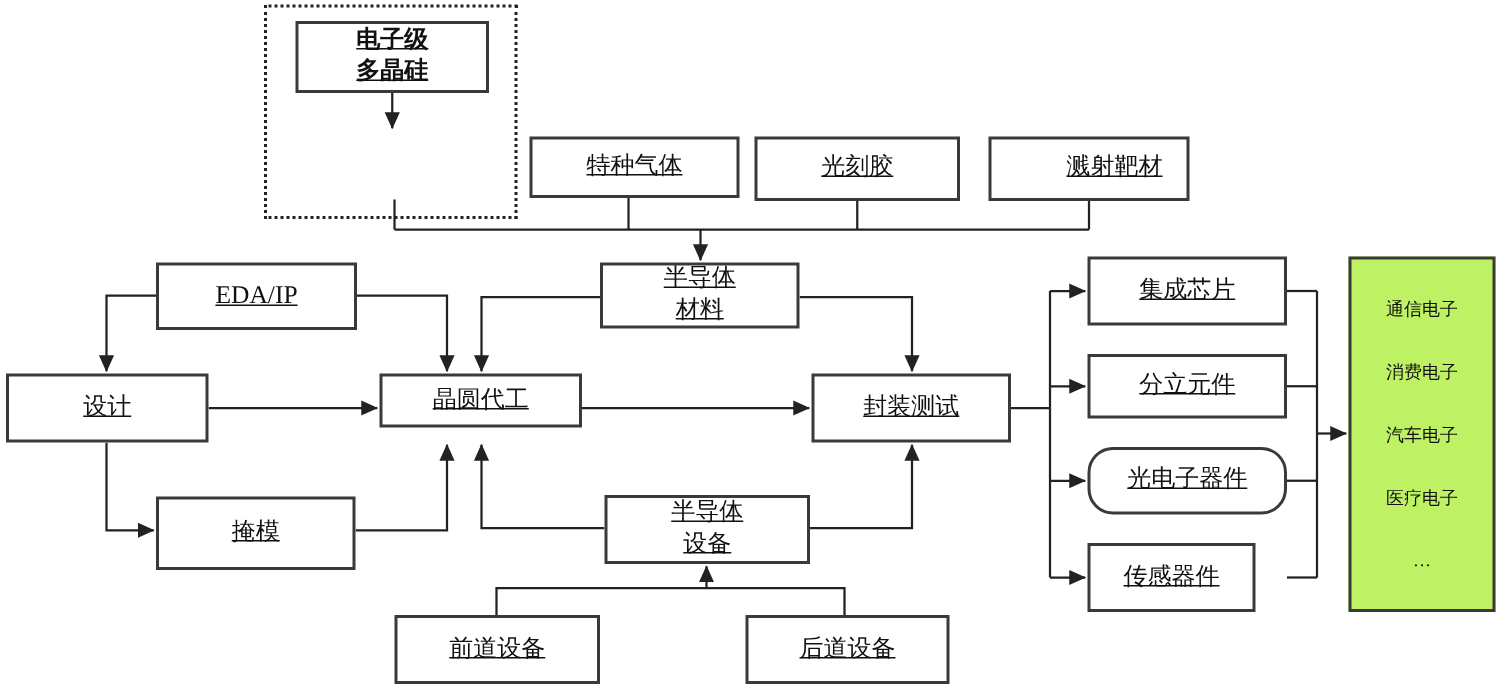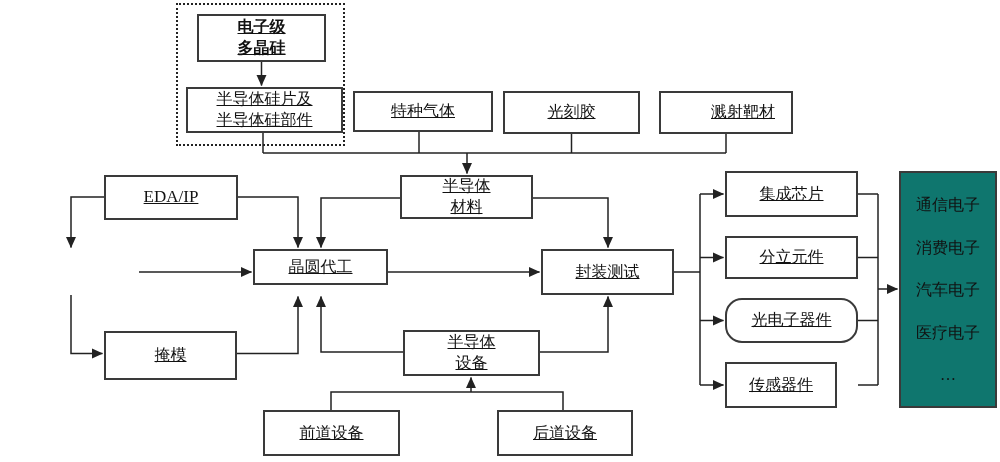--- a/index.html
+++ b/index.html
@@ -14,23 +14,23 @@
     position:absolute;box-sizing:border-box;border:2px solid #3a3a3a;background:#fff;
     display:flex;align-items:center;justify-content:center;text-align:center;
     font-size:16px;line-height:1.3;white-space:pre-line;
   }
   .node .lbl{white-space:pre-line;text-decoration:underline;}
   .bold{font-weight:bold;}
   .dotted-group{
     position:absolute;box-sizing:border-box;border:2.5px dotted #222;background:transparent;
   }
   .apps{
-    position:absolute;box-sizing:border-box;border:2px solid #3a3a3a;background:#0f766e;
+    position:absolute;box-sizing:border-box;border:2px solid #3a3a3a;background:#bef264;
     display:flex;flex-direction:column;justify-content:space-evenly;align-items:center;
-    font-size:16px;text-align:center;
+    font-size:12px;text-align:center;
   }
 </style>
 </head>
 <body>
 
 <div class="canvas">
 
   <svg class="wires" viewBox="0 0 1000 462" xmlns="http://www.w3.org/2000/svg">
     <defs>
       <marker id="arr" viewBox="0 0 10 10" refX="9.5" refY="5" markerWidth="7.5" markerHeight="7.5" orient="auto">
@@ -76,24 +76,20 @@
     <path d="M878 289 L897.5 289" marker-end="url(#arr)"></path>
   </svg>
 
   <div class="dotted-group" style="left:176px;top:3px;width:169px;height:143px;"></div>
 
   <div class="node bold" style="left:197px;top:14px;width:129px;height:48px;">
     <span class="lbl">电子级
 多晶硅</span>
   </div>
 
-  <div class="node" style="left:186px;top:87px;width:157px;height:46px;">
-    <span class="lbl">半导体硅片及
-半导体硅部件</span>
-  </div>
 
   <div class="node" style="left:353px;top:91px;width:140px;height:41px;">
     <span class="lbl">特种气体</span>
   </div>
 
   <div class="node" style="left:503px;top:91px;width:137px;height:43px;">
     <span class="lbl">光刻胶</span>
   </div>
 
   <div class="node" style="left:659px;top:91px;width:134px;height:43px;padding-left:34px;">
@@ -102,20 +98,23 @@
 
   <div class="node" style="left:400px;top:175px;width:133px;height:44px;">
     <span class="lbl">半导体
 材料</span>
   </div>
 
   <div class="node" style="left:104px;top:175px;width:134px;height:45px;font-size:17px;">
     <span class="lbl">EDA/IP</span>
   </div>
 
+  <div class="node" style="left:4px;top:249px;width:135px;height:46px;">
+    <span class="lbl">设计</span>
+  </div>
 
   <div class="node" style="left:253px;top:249px;width:135px;height:36px;">
     <span class="lbl">晶圆代工</span>
   </div>
 
   <div class="node" style="left:541px;top:249px;width:133px;height:46px;">
     <span class="lbl">封装测试</span>
   </div>
 
   <div class="node" style="left:88px;top:331px;width:133px;height:49px;margin-left:16px;">

